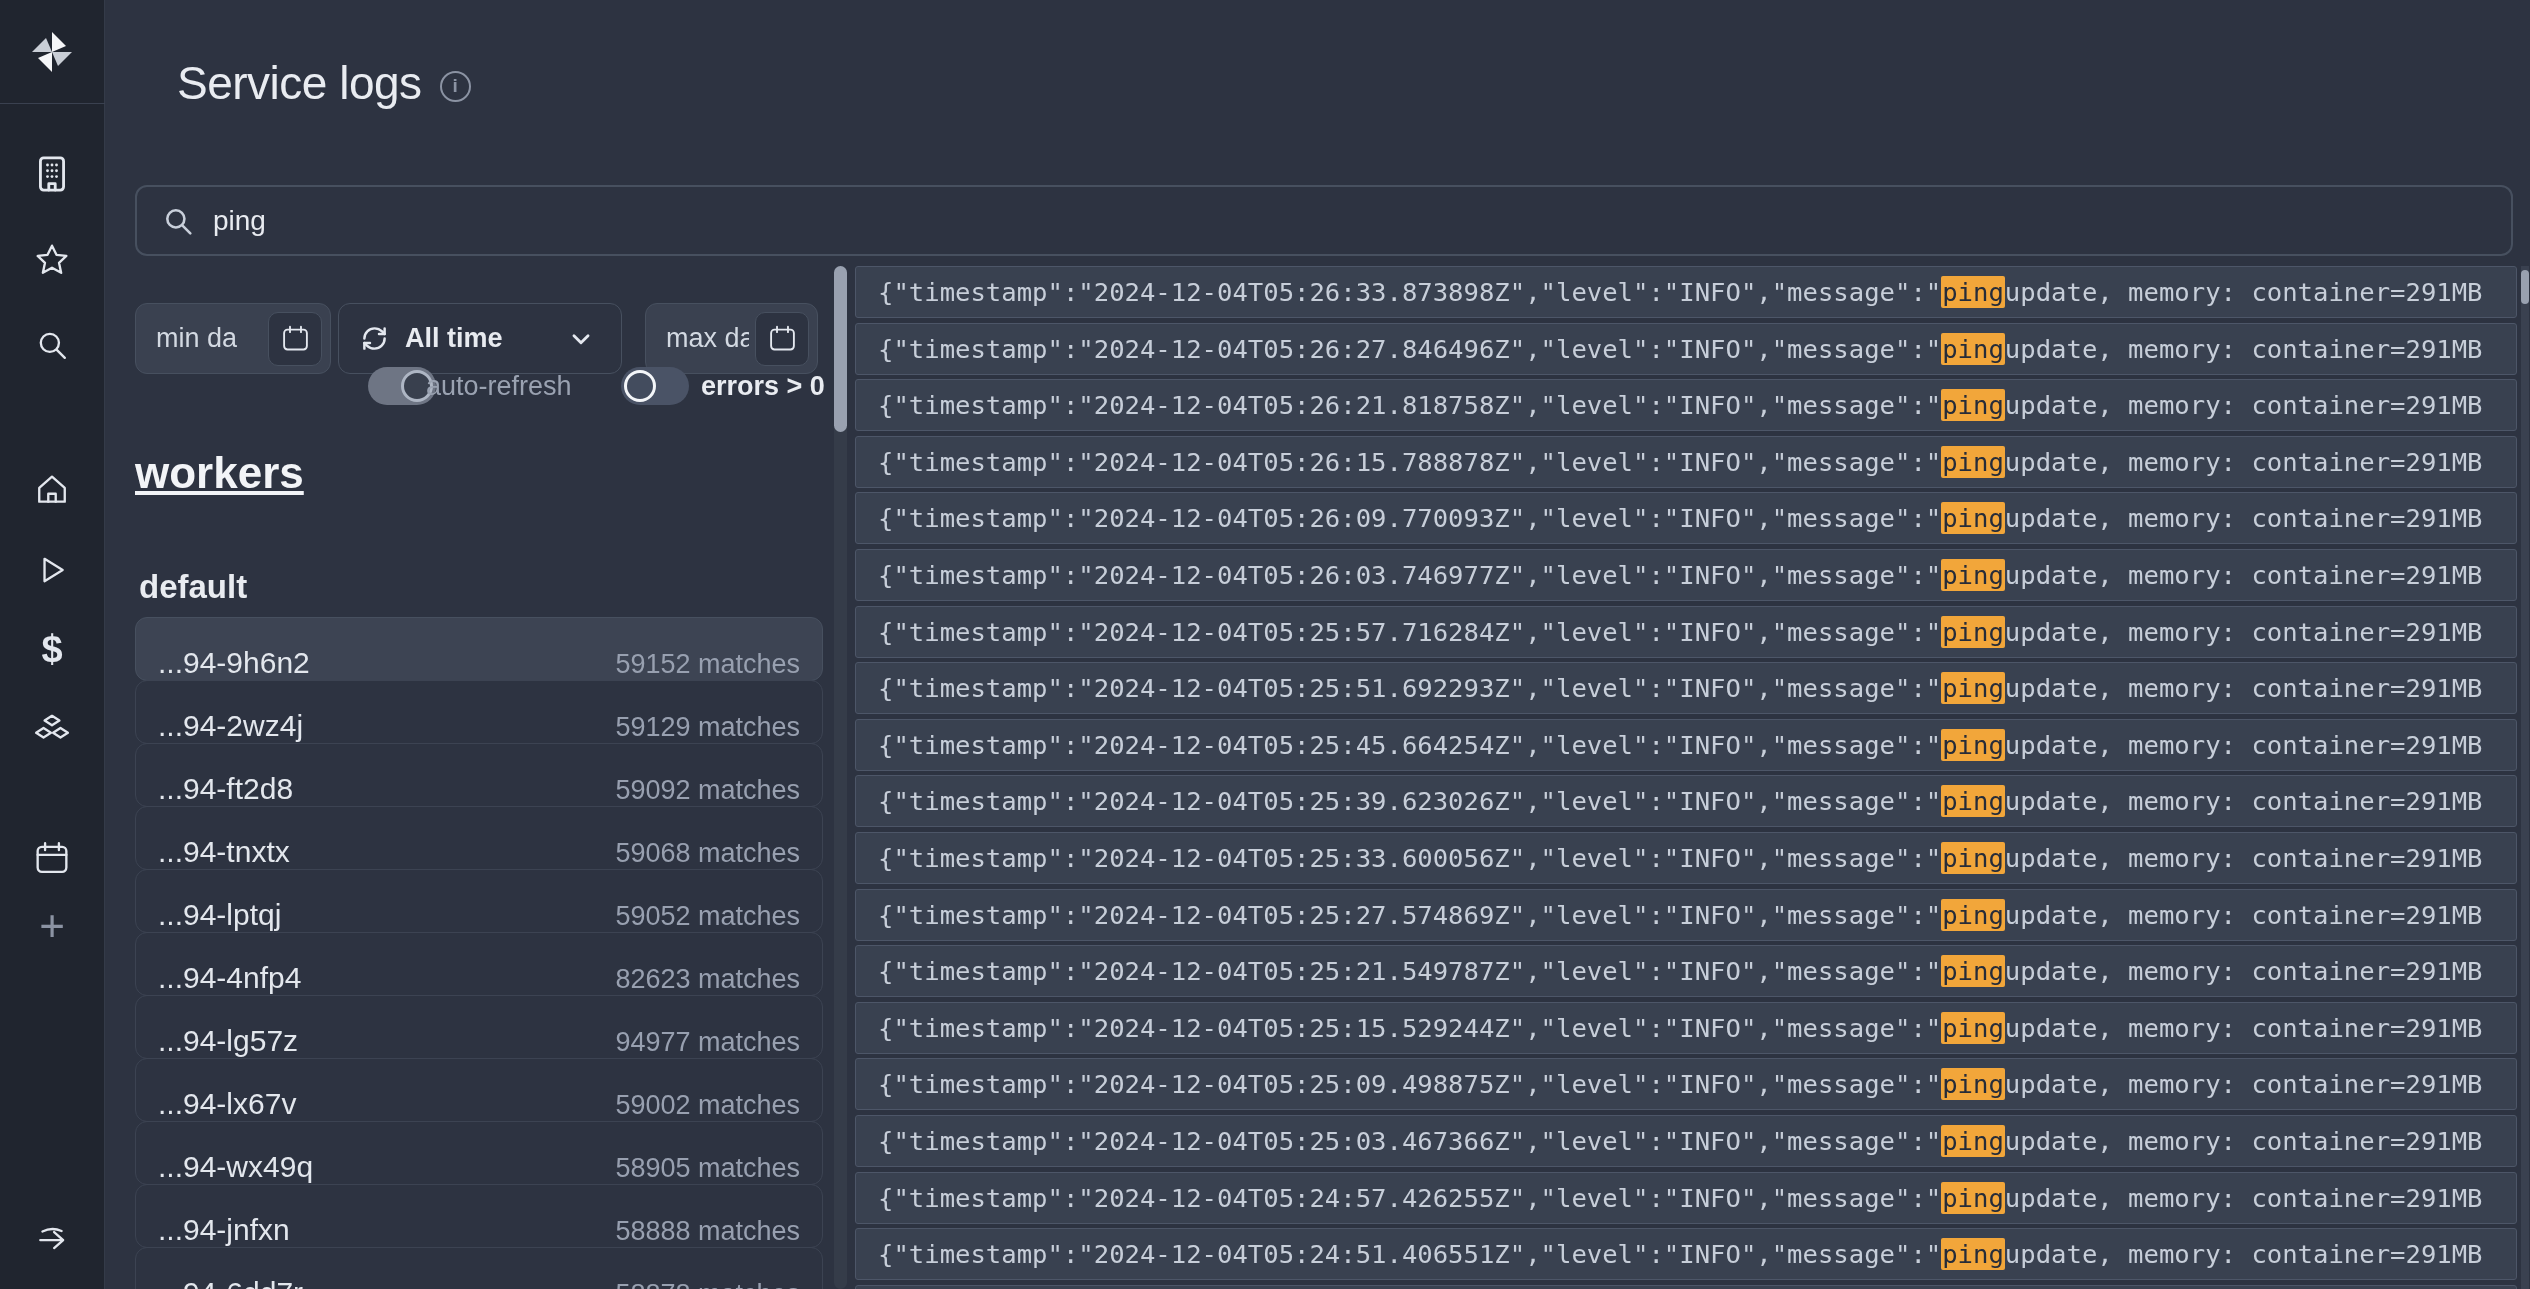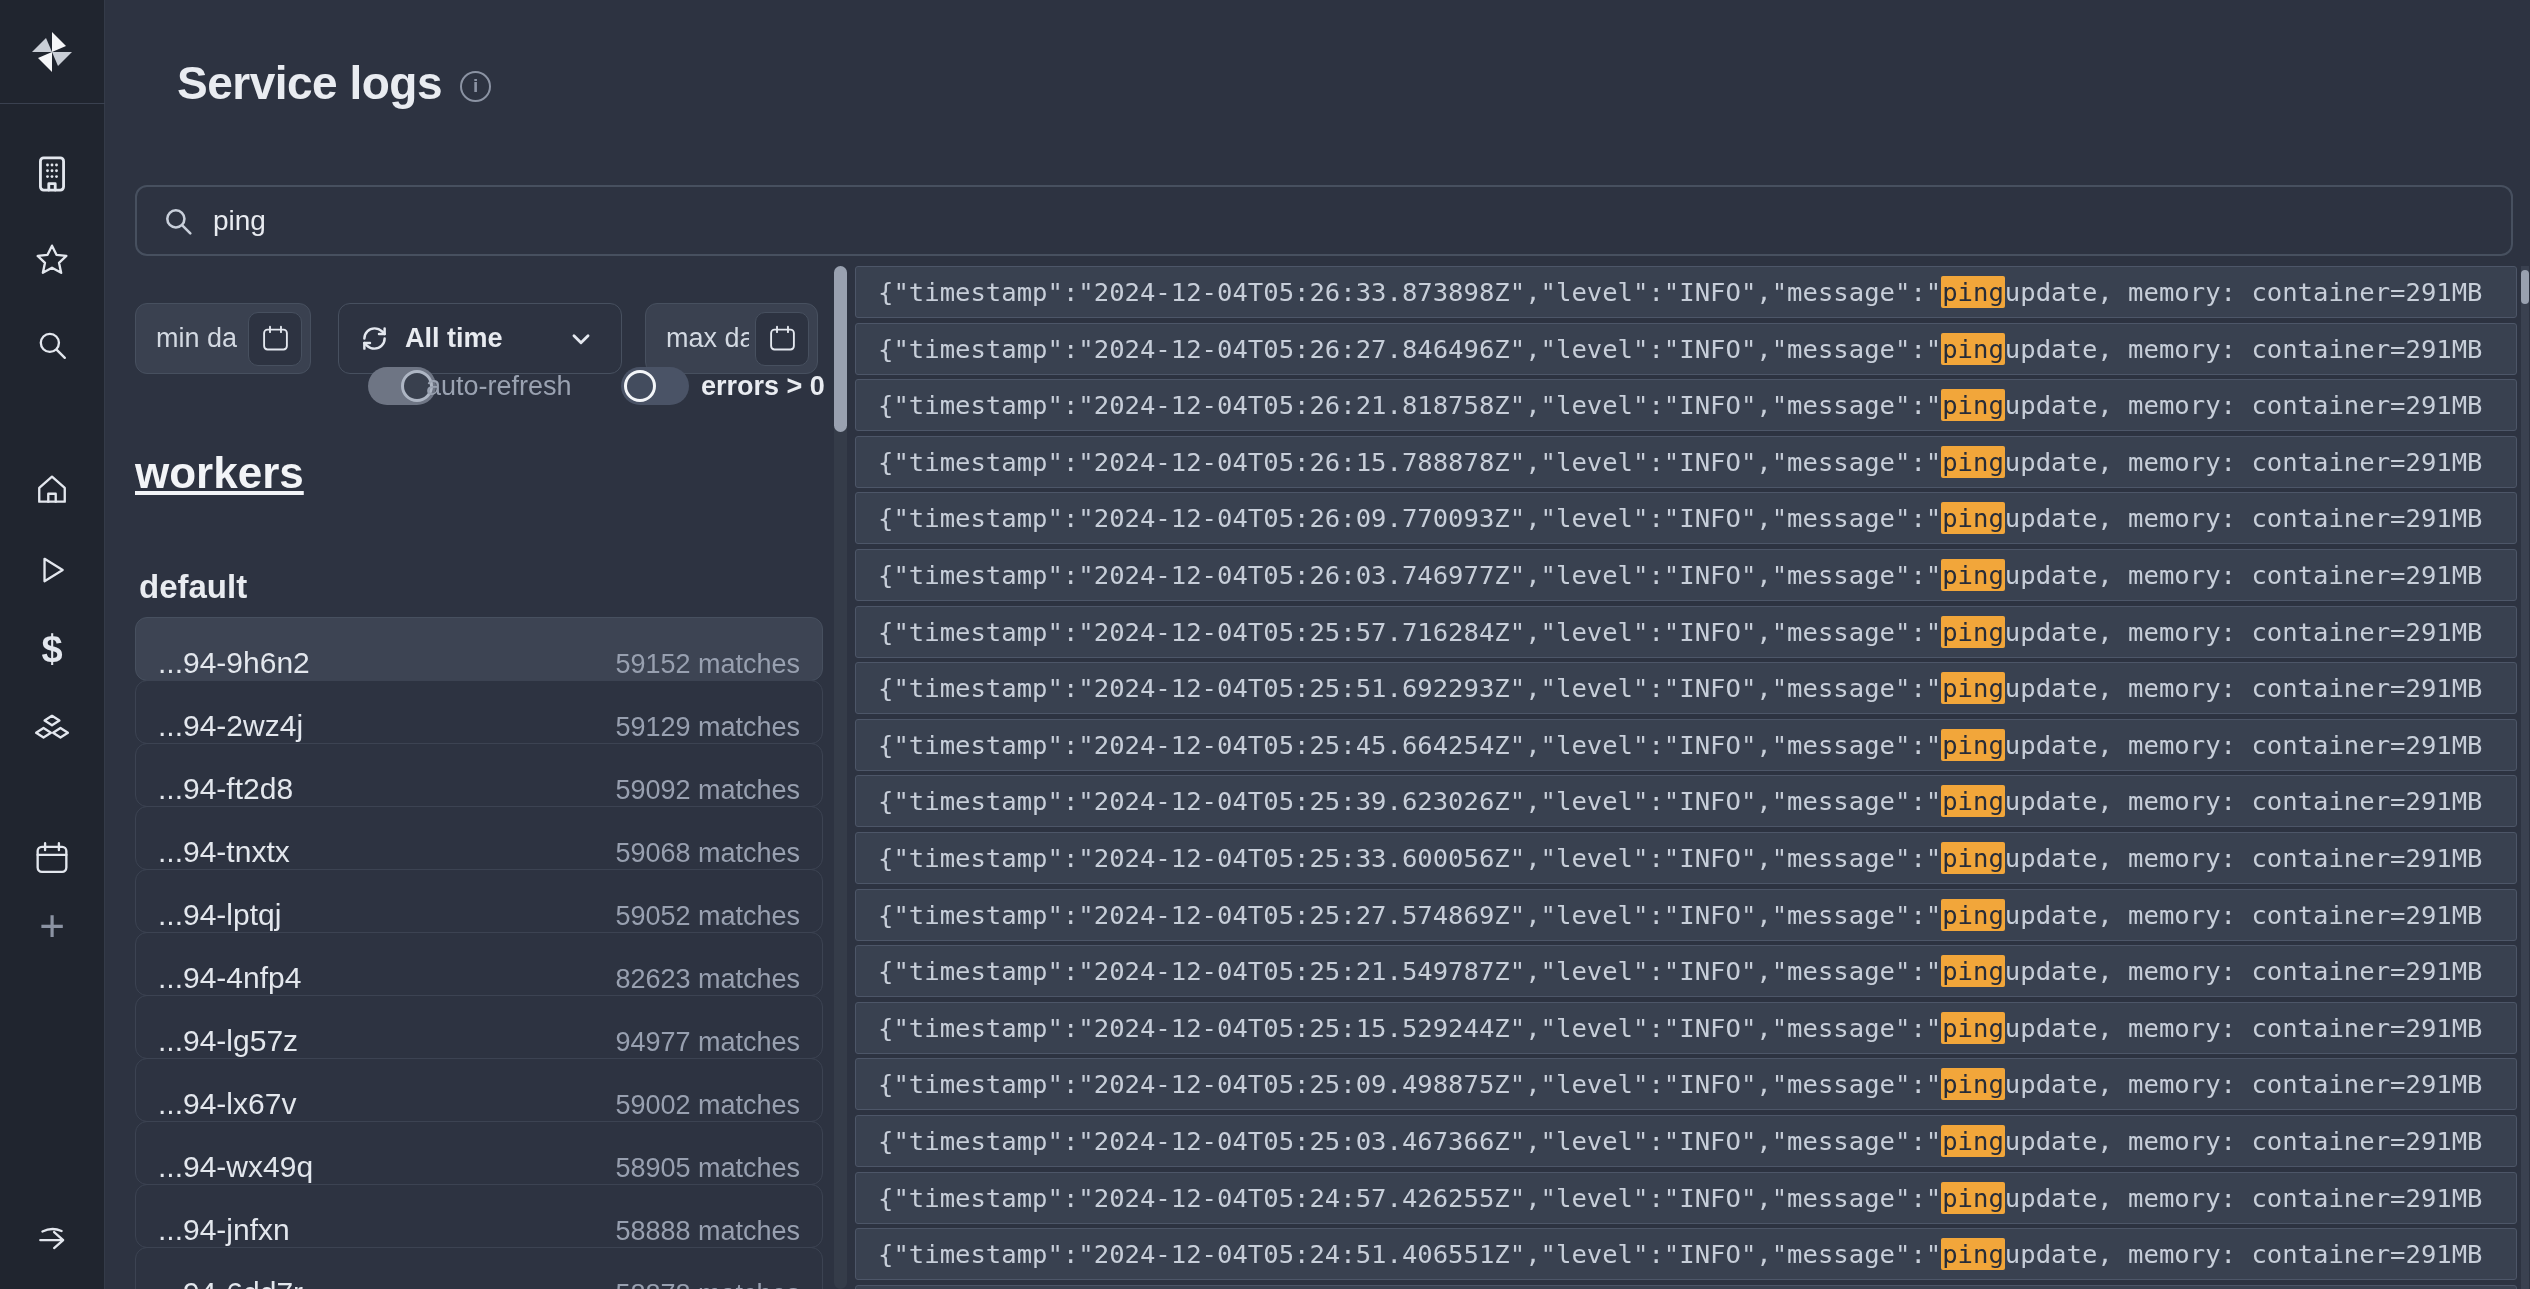--- a/index.html
+++ b/index.html
@@ -11,34 +11,34 @@
   .sidebar { position:absolute; left:0; top:0; width:105px; height:1289px; background:#20252f; border-right:1px solid #343b49; }
   .logo { position:absolute; top:28px; left:50%; transform:translateX(-50%); }
   .sb-divider { position:absolute; top:103px; left:0; width:105px; height:1px; background:#3a4150; }
   .sb-icon { position:absolute; left:52px; transform:translate(-50%,-50%); color:#e3e7ee; display:flex; align-items:center; justify-content:center; }
   .sb-icon svg { stroke:#e3e7ee; fill:none; stroke-width:2.2; stroke-linecap:round; stroke-linejoin:round; }
   .sb-text { color:#e3e7ee; font-size:38px; font-weight:600; }
   .sb-plus { color:#8b93a3; font-size:44px; font-weight:300; }
 
   
   .page-title { position:absolute; left:177px; top:56px; display:flex; align-items:center; gap:18px; }
-  .page-title h1 { font-size:46px; font-weight:700; color:#e9ecf1; letter-spacing:-0.5px; }
+  .page-title h1 { font-size:46px; font-weight:400; color:#e9ecf1; letter-spacing:-0.5px; }
   .info-icon { width:31px; height:31px; border:2.5px solid #8b93a3; border-radius:50%; color:#8b93a3;
                display:flex; align-items:center; justify-content:center; font-size:19px; font-weight:600; margin-top:6px; }
 
   
   .search-bar { position:absolute; left:135px; top:185px; width:2378px; height:71px; border:2px solid #47505f;
                 border-radius:12px; display:flex; align-items:center; gap:20px; padding:0 26px; }
   .search-bar svg { stroke:#c8cfda; fill:none; stroke-width:2.4; stroke-linecap:round; flex:none; }
   .search-input { flex:1; background:transparent; border:none; outline:none; color:#e8ebf0; font-size:28px; font-family:inherit; }
 
   
   .date-field { position:absolute; top:303px; height:71px; background:#3a4150; border:1.5px solid #47505f; border-radius:12px;
                 display:flex; align-items:center; justify-content:space-between; padding:0 8px 0 20px; }
-  .date-field.min { left:135px; width:176px; }
+  .date-field.min { left:135px; width:196px; }
   .date-field.max { left:645px; width:173px;gap:6px; }
   .date-input { background:transparent; border:none; outline:none; color:#d3d9e2; font-size:27px; font-family:inherit; min-width:0; flex:1; }
   .date-input::placeholder { color:#d3d9e2; opacity:1; }
   .cal-btn { width:54px; height:54px; background:#2d3341; border:1.5px solid #47505f; border-radius:10px;
              display:flex; align-items:center; justify-content:center; flex:none; }
   .cal-btn svg, .range-main svg, .range-chevron svg { stroke:#e4e8ef; fill:none; stroke-width:2.2; stroke-linecap:round; stroke-linejoin:round; }
 
   .range-btn { position:absolute; left:338px; top:303px; width:284px; height:71px; border:1.5px solid #47505f; border-radius:12px;
                display:flex; align-items:center; }
   .range-main { flex:1; display:flex; align-items:center; gap:17px; padding-left:22px; font-size:27px; font-weight:600; color:#e8ebf0; }

